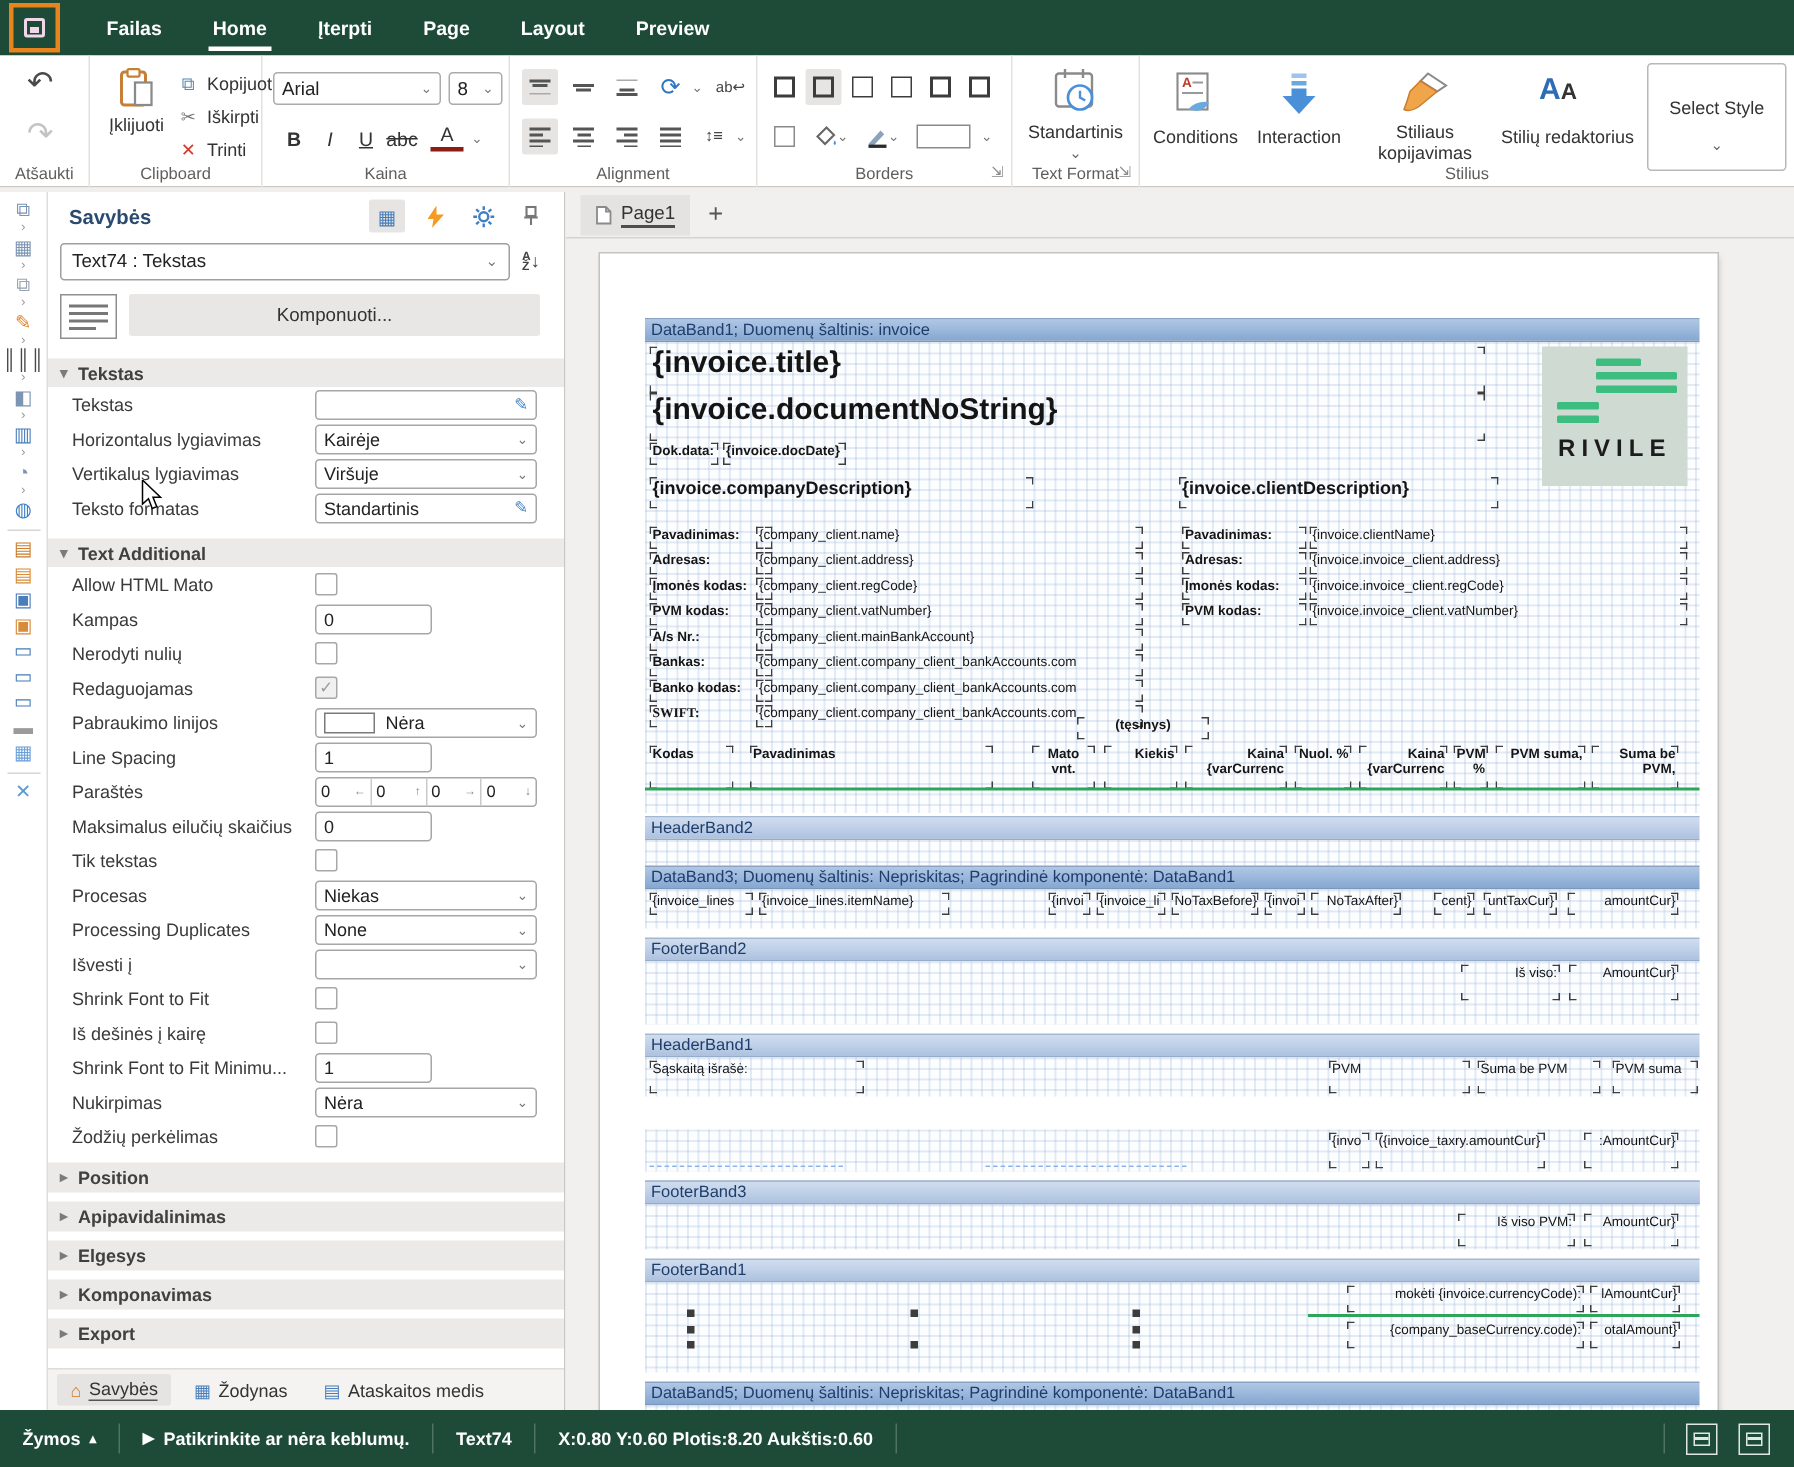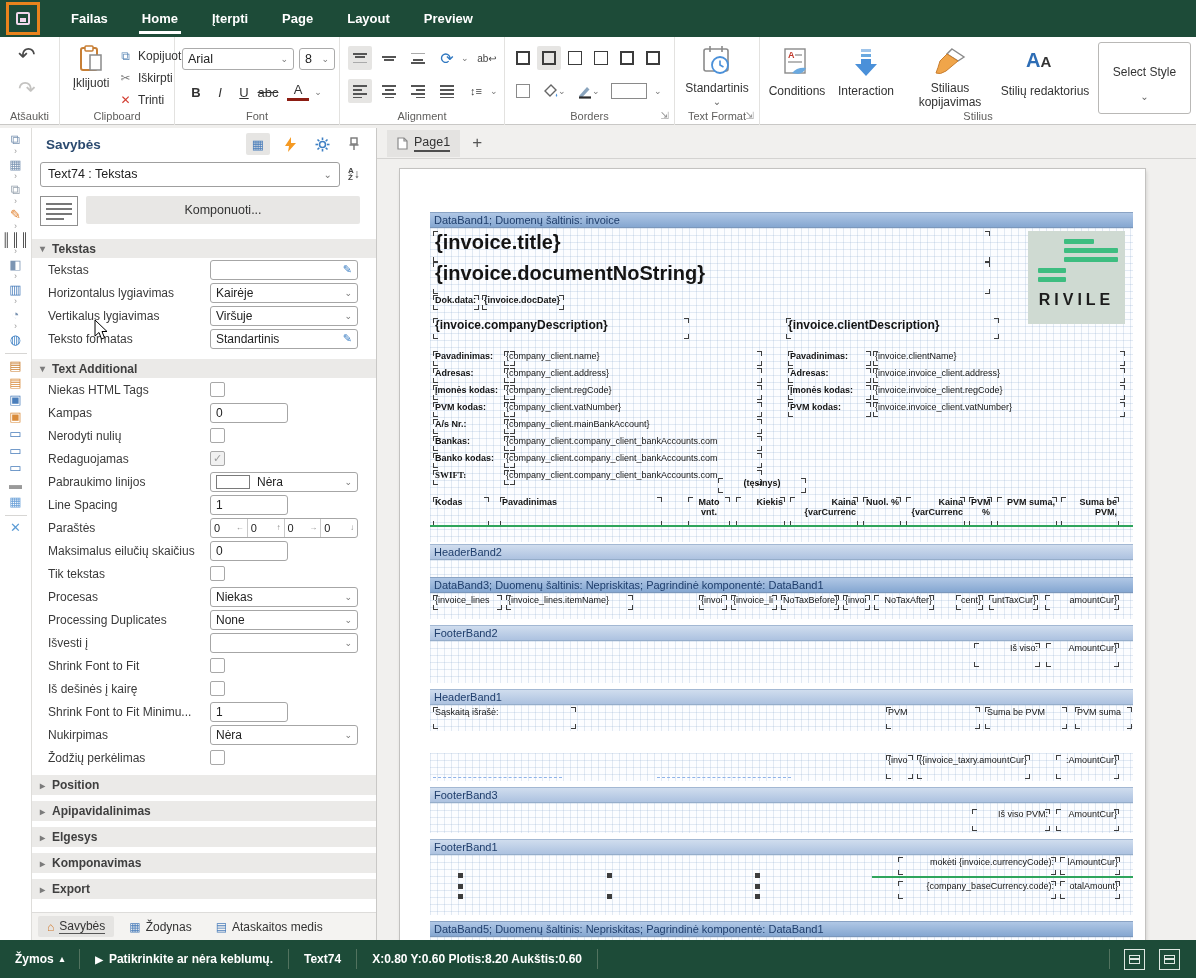--- a/index.html
+++ b/index.html
@@ -192,21 +192,21 @@
     <div class="fsel" style="left:124px;top:11px;width:36px">
         <span>8</span>
         <span class="chev">⌄</span>
       </div>
     <div class="fbtn" style="left:10px;top:44px;font-weight:700">B</div>
     <div class="fbtn" style="left:34px;top:44px;font-style:italic">I</div>
     <div class="fbtn" style="left:58px;top:44px;text-decoration:underline">U</div>
     <div class="fbtn" style="left:82px;top:44px;font-size:13px;text-decoration:line-through">abc</div>
     <div class="fbtn" style="left:112px;top:44px;border-bottom:3px solid #8c1d13;height:20px">A</div>
     <div class="fbtn" style="left:132px;top:44px;font-size:9px;color:#777">⌄</div>
-    <div class="glabel">Font</div>
+    <div class="glabel">Kaina</div>
   </div>
 
   <div class="rgroup rga">
     <div class="rbtn sel" style="left:8px;top:9px">
         <span class="ali ic-vt"></span>
       </div>
     <div class="rbtn" style="left:37px;top:9px">
         <span class="ali ic-vm"></span>
       </div>
     <div class="rbtn" style="left:66px;top:9px">
@@ -498,21 +498,21 @@
             <span>Standartinis</span>
             <span class="pencil">✎</span>
           </div>
         </div>
       </div>
       <div class="psec">
         <span class="ptri">▾</span>
         <span>Text Additional</span>
       </div>
       <div class="prow">
-        <div class="plab">Niekas HTML Tags</div>
+        <div class="plab">Allow HTML Mato</div>
         <div class="pctl">
           <div class="pcheck"></div>
         </div>
       </div>
       <div class="prow">
         <div class="plab">Kampas</div>
         <div class="pctl">
           <div class="pinput small">0</div>
         </div>
       </div>

